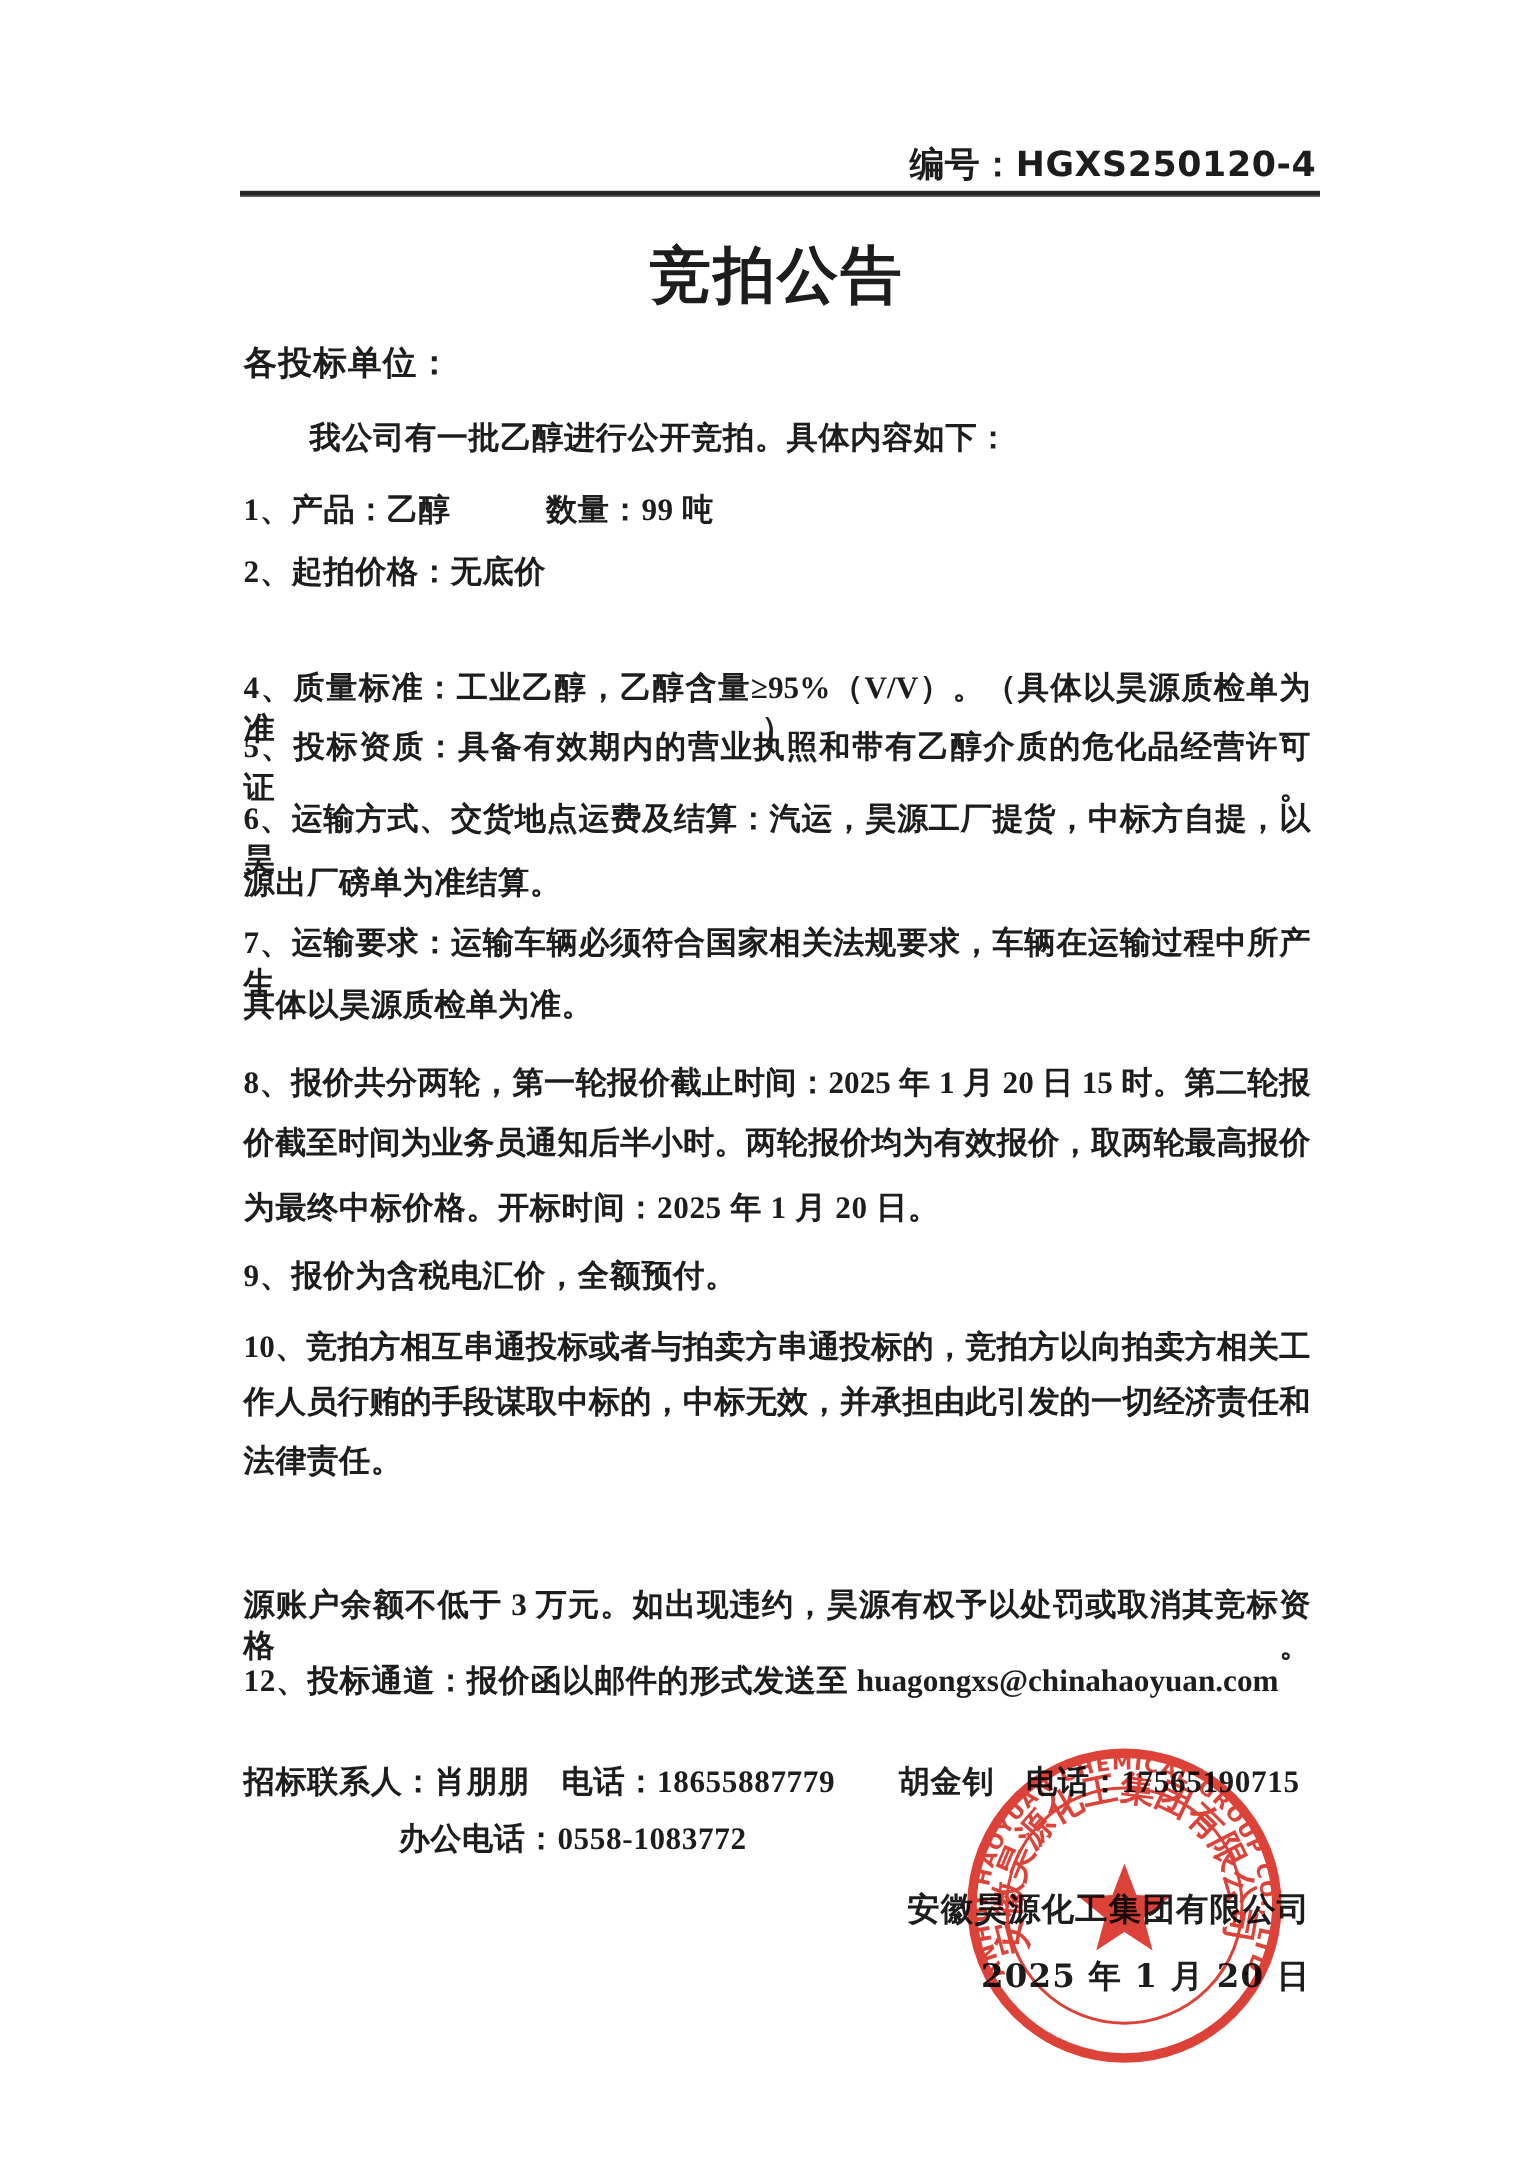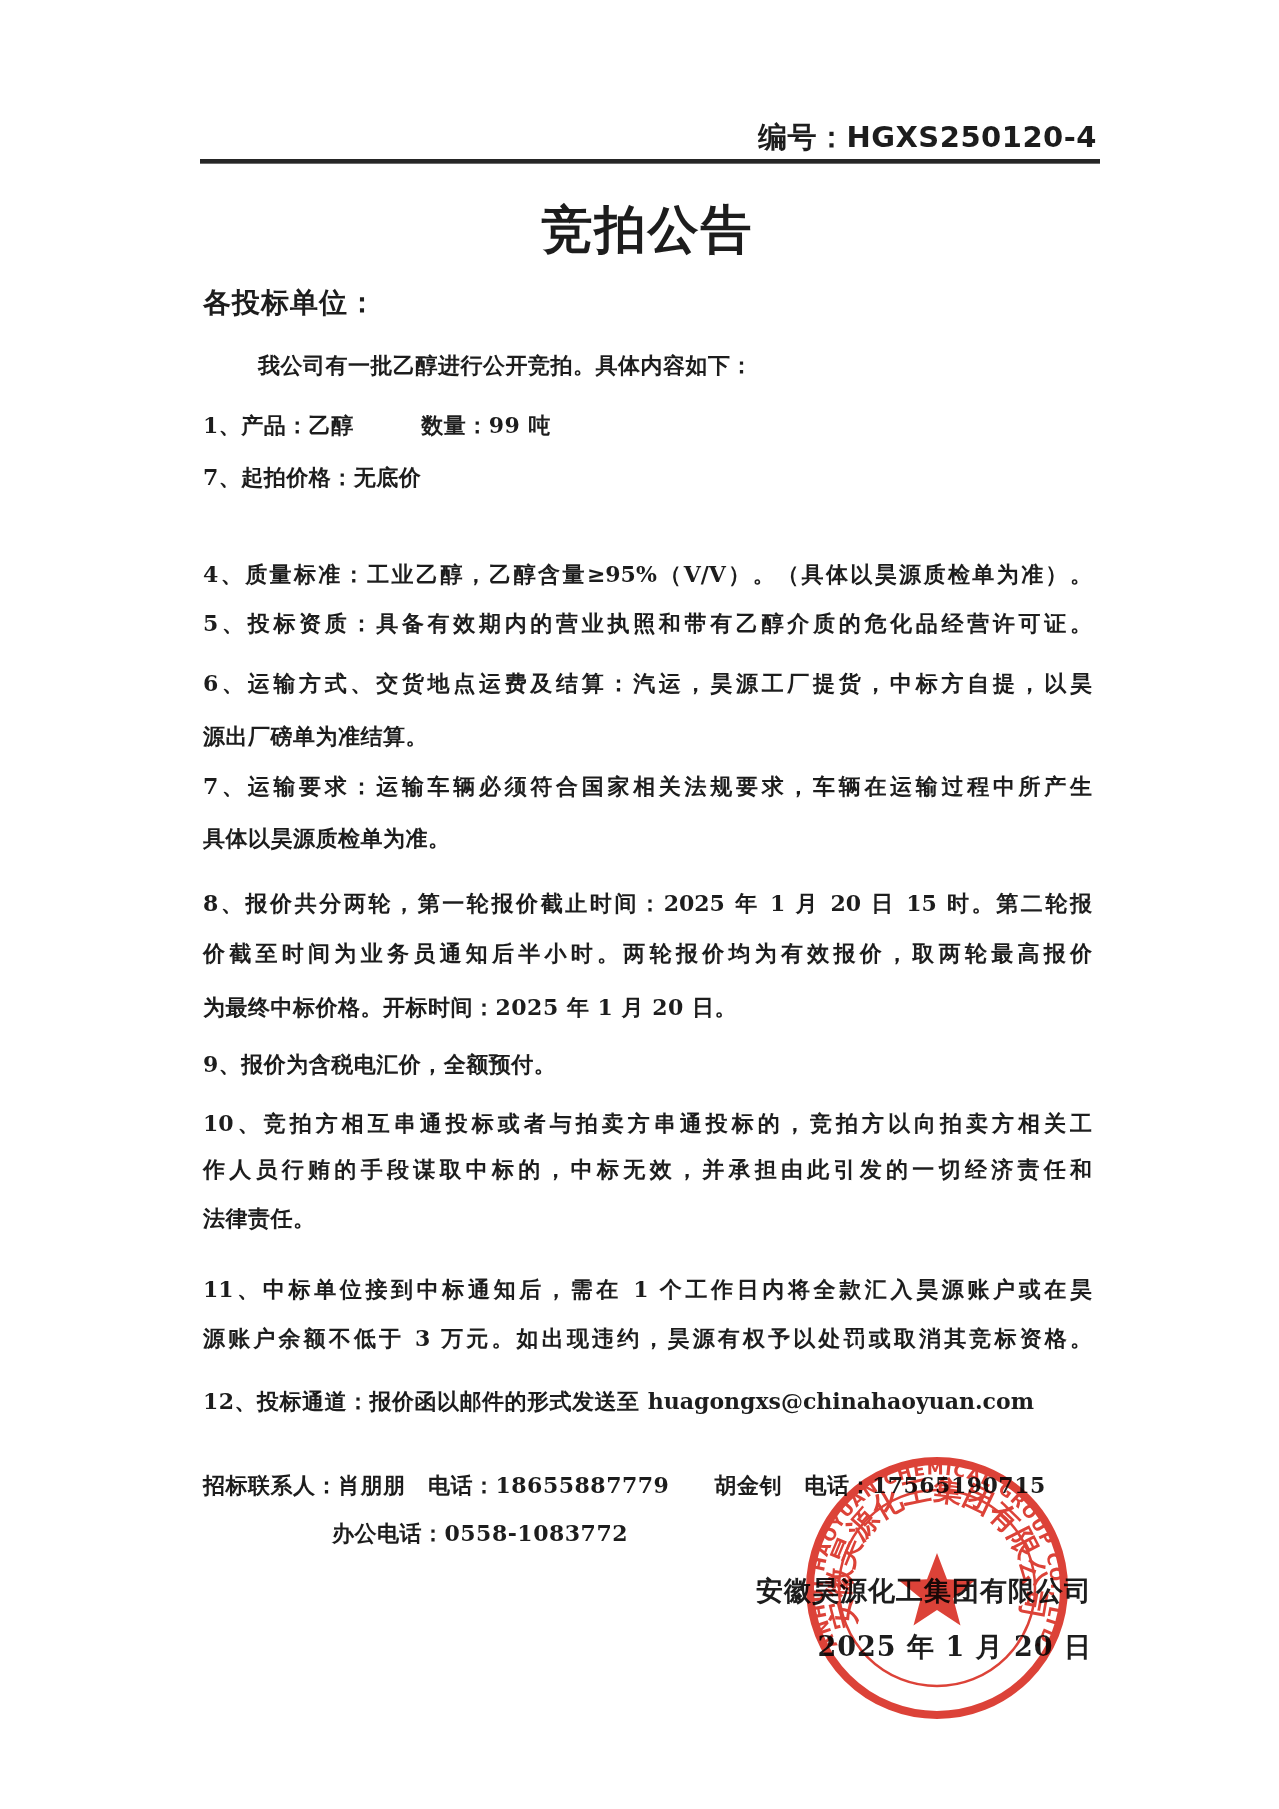--- a/index.html
+++ b/index.html
@@ -9,25 +9,26 @@
     position: relative;
     overflow: hidden;
     font-family: "DejaVu Serif", "Liberation Serif", serif;
     color: #1d1d1d;
     -webkit-font-smoothing: antialiased;
   }
   .page { position: absolute; inset: 0; }
   .line {
     position: absolute;
     left: 203px;
-    font-size: 22px;
+    font-size: 26px;
     line-height: 34px;
     font-weight: 600;
     white-space: pre;
     letter-spacing: 0.5px;
+    font-family: Liberation Serif, serif;
   }
   .full {
     width: 889px;
     white-space: normal;
     text-align: justify;
     text-align-last: justify;
     letter-spacing: 0px;
   }
   .doc-number {
     position: absolute;
@@ -81,41 +82,40 @@
   <div class="doc-number">编号：HGXS250120-4</div>
   <div class="rule"></div>
 
   <div class="title">竞拍公告</div>
 
   <div class="salutation">各投标单位：</div>
 
   <div class="line" style="top:348px; left:258px;">我公司有一批乙醇进行公开竞拍。具体内容如下：</div>
 
   <div class="line" style="top:408px;">1、产品：乙醇　　　数量：99 吨</div>
-  <div class="line" style="top:460px;">7、起拍价格：无底价</div>
+  <div class="line" style="top:460px;">2、起拍价格：无底价</div>
   <div class="line full" style="top:557px;">4、质量标准：工业乙醇，乙醇含量≥95%（V/V）。（具体以昊源质检单为准）。</div>
   <div class="line full" style="top:606px;">5、投标资质：具备有效期内的营业执照和带有乙醇介质的危化品经营许可证。</div>
 
   <div class="line full" style="top:666px;">6、运输方式、交货地点运费及结算：汽运，昊源工厂提货，中标方自提，以昊</div>
   <div class="line" style="top:719px;">源出厂磅单为准结算。</div>
 
   <div class="line full" style="top:769px;">7、运输要求：运输车辆必须符合国家相关法规要求，车辆在运输过程中所产生</div>
   <div class="line" style="top:821px;">具体以昊源质检单为准。</div>
 
   <div class="line full" style="top:886px;">8、报价共分两轮，第一轮报价截止时间：2025 年 1 月 20 日 15 时。第二轮报</div>
   <div class="line full" style="top:936px;">价截至时间为业务员通知后半小时。两轮报价均为有效报价，取两轮最高报价</div>
   <div class="line" style="top:990px;">为最终中标价格。开标时间：2025 年 1 月 20 日。</div>
 
   <div class="line" style="top:1047px;">9、报价为含税电汇价，全额预付。</div>
 
   <div class="line full" style="top:1106px;">10、竞拍方相互串通投标或者与拍卖方串通投标的，竞拍方以向拍卖方相关工</div>
   <div class="line full" style="top:1152px;">作人员行贿的手段谋取中标的，中标无效，并承担由此引发的一切经济责任和</div>
   <div class="line" style="top:1201px;">法律责任。</div>
 
-  <div class="line full" style="top:1272px;">11、中标单位接到中标通知后，需在 1 个工作日内将全款汇入昊源账户或在昊</div>
   <div class="line full" style="top:1321px;">源账户余额不低于 3 万元。如出现违约，昊源有权予以处罚或取消其竞标资格。</div>
 
   <div class="line" style="top:1384px;"><span>12、投标通道：报价函以邮件的形式发送至 </span><span class="email">huagongxs@chinahaoyuan.com</span></div>
 
   <div class="line" style="top:1468px;">招标联系人：肖朋朋　电话：18655887779　　胡金钊　电话：17565190715</div>
   <div class="line office-line" style="top:1516px;">办公电话：0558-1083772</div>
 
   <div class="sig" style="top:1573px;">安徽昊源化工集团有限公司</div>
   <div class="sig" style="top:1629px;">2025 年 1 月 20 日</div>
 

